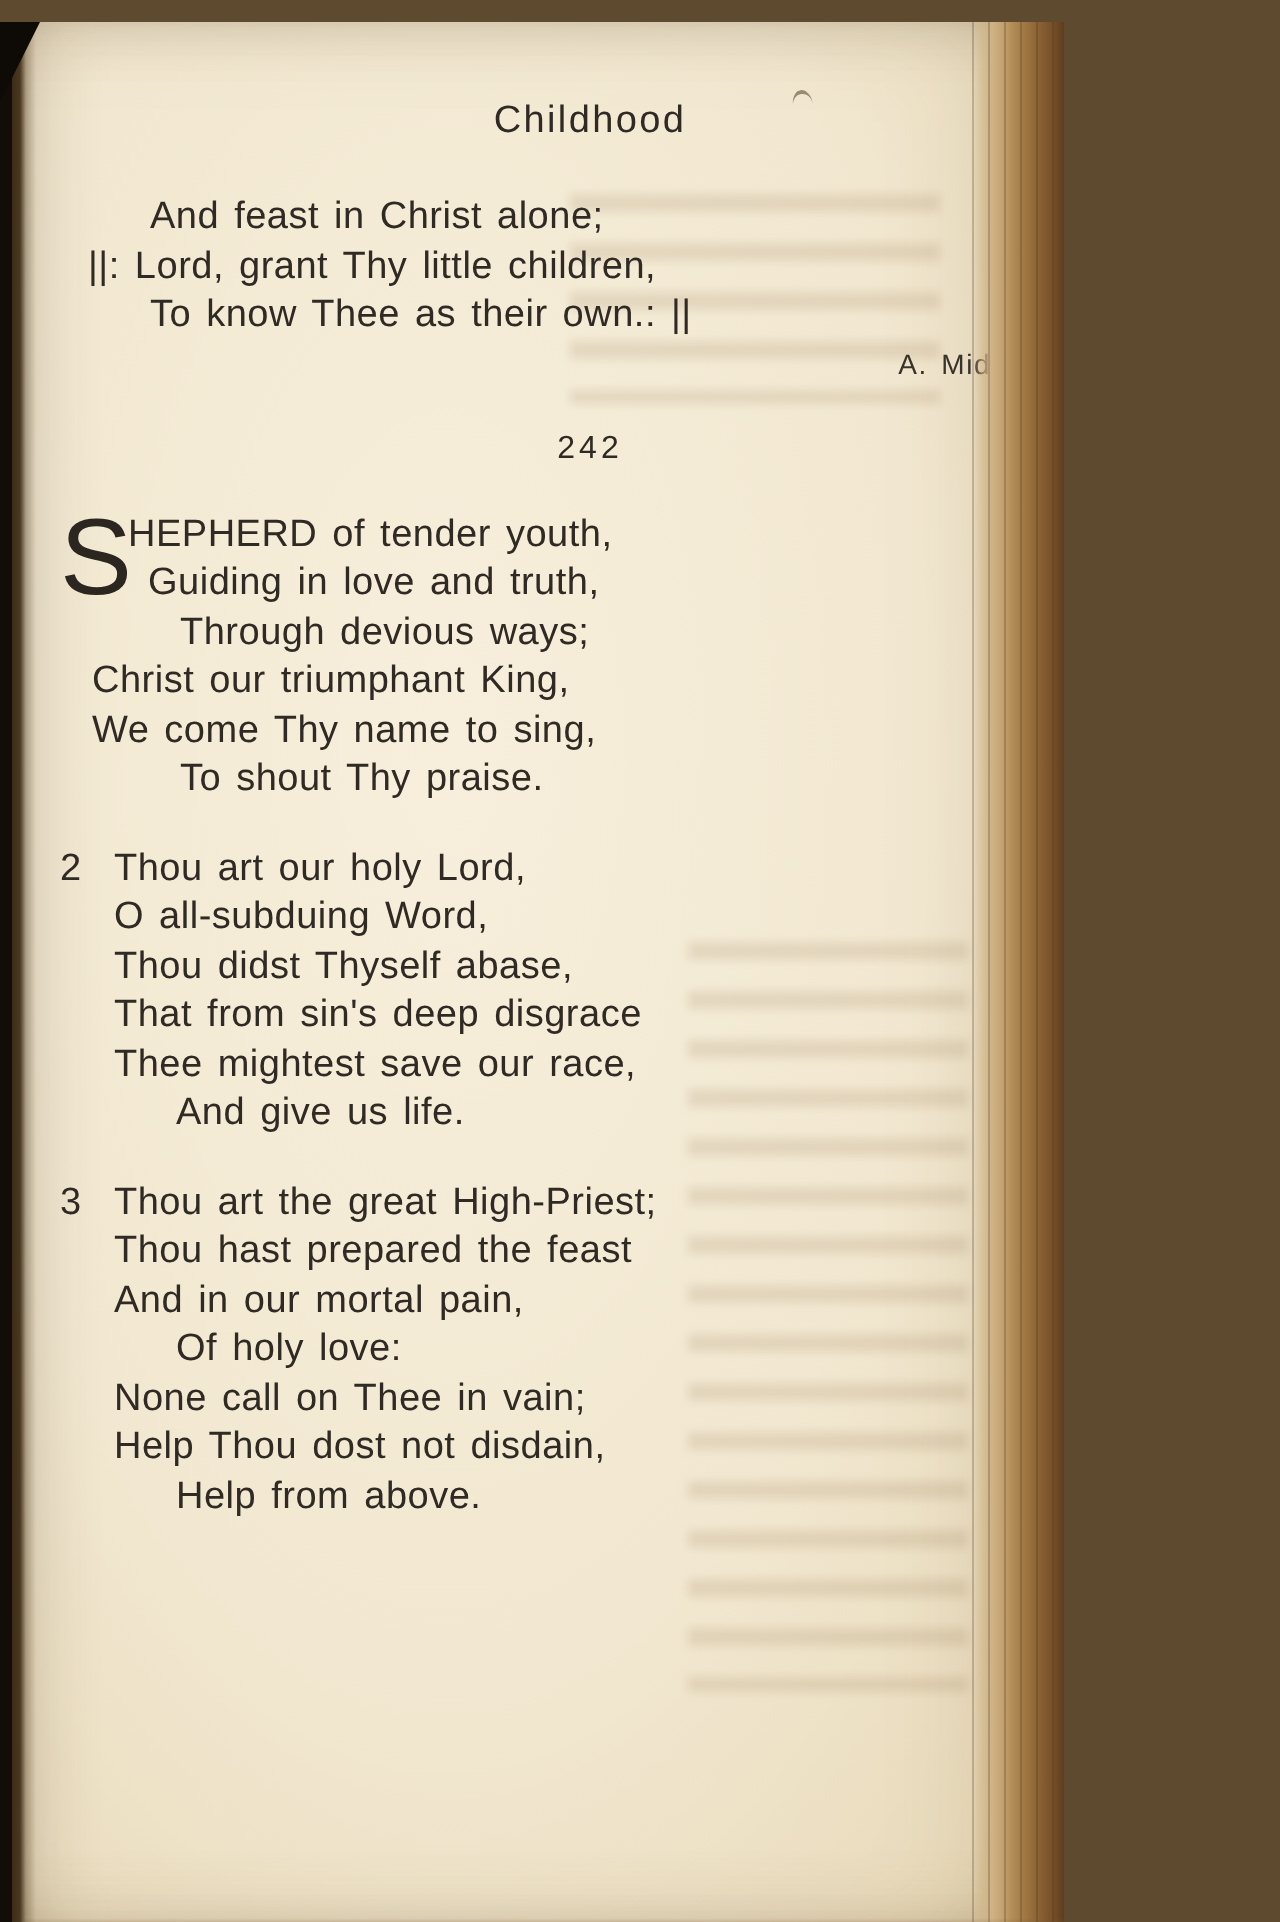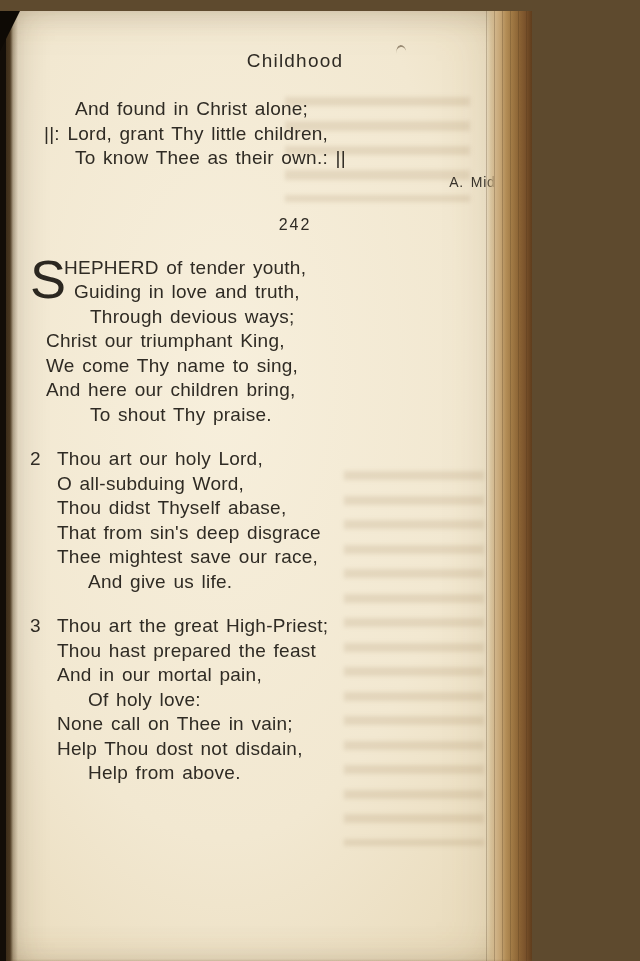--- a/index.html
+++ b/index.html
@@ -155,37 +155,36 @@
   <div class="stray-mark"></div>
 
   <div class="content">
 
     <div class="header">
       <span class="running-title">Childhood</span>
       <span class="page-number">291</span>
     </div>
 
     <div class="fragment">
-      <div class="l f1">And found in Christ alone;</div>
+      <div class="l f1">And feast in Christ alone;</div>
       <div class="l f2">||: Lord, grant Thy little children,</div>
       <div class="l f1">To know Thee as their own.: ||</div>
       <div class="attribution">A. Midlane.</div>
     </div>
 
     <div class="hymn-number">242</div>
 
     <div class="verse">
       <div class="l v1a">
         <span class="dropcap">S</span><span>HEPHERD of tender youth,</span>
       </div>
       <div class="l v1b">Guiding in love and truth,</div>
       <div class="l v1c">Through devious ways;</div>
       <div class="l v1d">Christ our triumphant King,</div>
       <div class="l v1d">We come Thy name to sing,</div>
-      <div class="l v1d">And here our children bring,</div>
       <div class="l v1c">To shout Thy praise.</div>
     </div>
 
     <div class="verse">
       <div class="l">
         <span class="vnum">2</span><span>Thou art our holy Lord,</span>
       </div>
       <div class="l t">O all-subduing Word,</div>
       <div class="l t">Thou didst Thyself abase,</div>
       <div class="l t">That from sin's deep disgrace</div>

